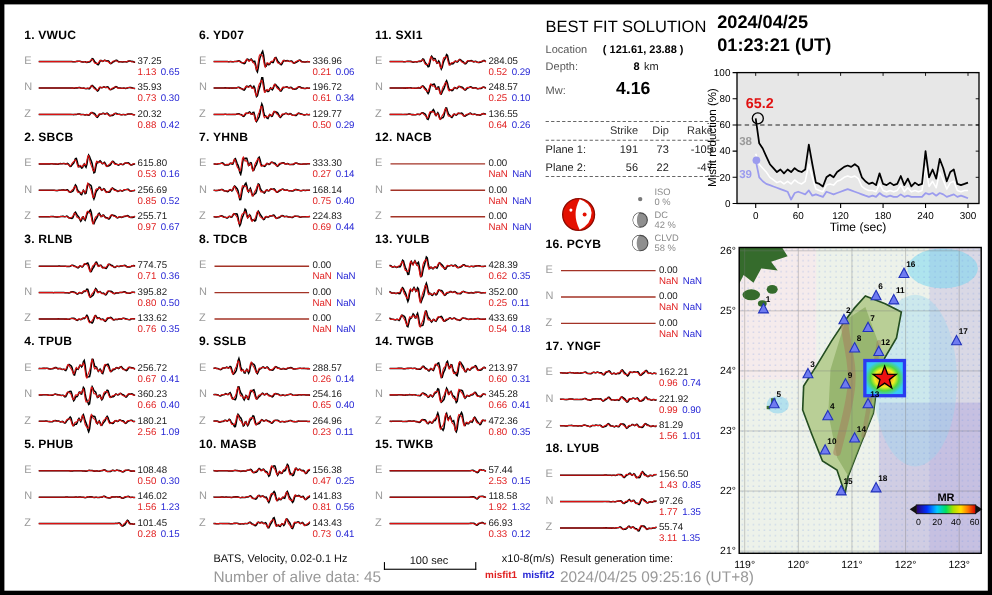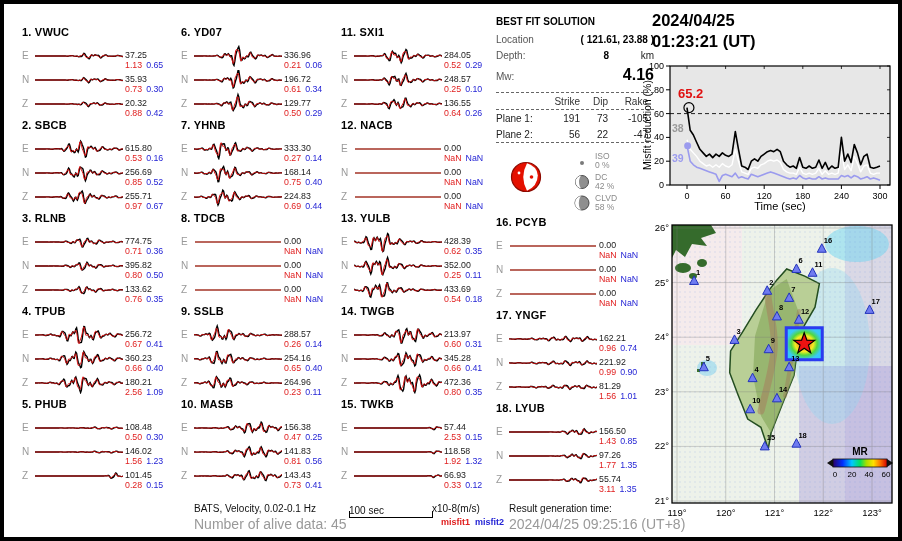--- a/index.html
+++ b/index.html
@@ -12,45 +12,45 @@
   .st-head{font-weight:bold;font-size:11px;color:#000;height:17px;letter-spacing:.2px;}
   .ch-row{display:flex;align-items:center;height:24px;}
   .ch-label{width:13px;color:#999;font-size:10px;flex:none;}
   svg.wave{width:88px;height:24px;flex:none;}
   .nums{width:53px;margin-left:2px;font-size:8.8px;line-height:9.5px;flex:none;white-space:nowrap;}
   .amp{color:#1a1a1a;margin-top:11px;}
   .m1{color:#e02020;margin-right:4px;}
   .m2{color:#2525d5;}
   
   #solution{left:492px;top:12px;width:158px;font-size:10px;color:#222;}
-  .bfs-title{font-weight:bold;font-size:10px;color:#000;margin-bottom:7px;}
-  .bfs-row{display:flex;align-items:baseline;margin-bottom:5px;justify-content:space-between;}
+  .bfs-title{font-weight:normal;font-size:15px;color:#000;margin-bottom:7px;}
+  .bfs-row{display:flex;align-items:baseline;margin-bottom:5px;}
   .bfs-label{width:52px;color:#555;flex:none;}
   .bfs-val{font-weight:bold;color:#000;}
   .mw-val{font-size:16px;font-weight:bold;}
-  .bfs-table{border-top:1px dashed #666;border-bottom:1px dashed #666;margin-top:8px;}
+  .bfs-table{border-top:1px dashed #666;border-bottom:1px dashed #666;margin-top:20px;}
   .t-row{display:flex;height:16px;align-items:center;}
   .t-head{border-bottom:1px dashed #666;color:#333;}
   .t-c0{width:46px;}
   .t-c1{width:38px;text-align:right;}
   .t-c2{width:28px;text-align:right;}
   .t-c3{width:40px;text-align:right;}
   .mech-row{display:flex;margin-top:8px;}
   #beachball{margin-left:10px;margin-top:6px;}
   .decomp{margin-left:26px;}
   .d-item{display:flex;align-items:center;margin-bottom:1px;}
   .d-icon{width:20px;height:20px;flex:none;}
   .d-txt{font-size:8.5px;color:#8a8a8a;line-height:9px;margin-left:3px;}
   
   #title-block{left:648px;top:6px;width:250px;text-align:left;font-weight:bold;font-size:16.5px;color:#000;line-height:21px;}
   
   .footer-black{font-size:10px;color:#111;}
   .footer-gray{font-size:14px;color:#999;}
   #scalebar{left:345px;top:507px;width:82px;height:6px;border-left:1px solid #000;border-right:1px solid #000;border-bottom:1px solid #000;}
-  #scalebar-label{left:345px;top:501px;width:82px;font-size:10px;color:#111;}
+  #scalebar-label{left:345px;top:501px;width:82px;text-align:center;font-size:10px;color:#111;}
   #misfit-legend{font-size:9px;font-weight:bold;}
   #misfit-legend .m1l{color:#e02020;margin-right:5px;}
   #misfit-legend .m2l{color:#2525d5;}
 </style>
 </head>
 <body>
 
 <div id="canvas">
 
   <div class="wave-col" id="col1" style="left:18px">
@@ -1024,20 +1024,20 @@
         <text x="20" y="178.8" text-anchor="end">23°</text>
         <text x="20" y="233.4" text-anchor="end">22°</text>
         <text x="20" y="288" text-anchor="end">21°</text>
       </g>
     </svg>
 
   <div class="abs footer-black" style="left:190px;top:499px">BATS, Velocity, 0.02-0.1 Hz</div>
   <div class="abs footer-gray" style="left:190px;top:512px">Number of alive data: 45</div>
   <div class="abs" id="scalebar"></div>
   <div class="abs" id="scalebar-label">100 sec</div>
-  <div class="abs footer-black" style="left:428px;top:499px;width:72px;">x10-8(m/s)</div>
+  <div class="abs footer-black" style="left:428px;top:499px;width:72px;text-align:right">x10-8(m/s)</div>
   <div class="abs" id="misfit-legend" style="left:437px;top:513px">
     <span class="m1l">misfit1</span><span class="m2l">misfit2</span>
   </div>
   <div class="abs footer-black" style="left:505px;top:499px">Result generation time:</div>
   <div class="abs footer-gray" style="left:505px;top:512px">2024/04/25 09:25:16 (UT+8)</div>
 
 </div>
 
 </body></html>

